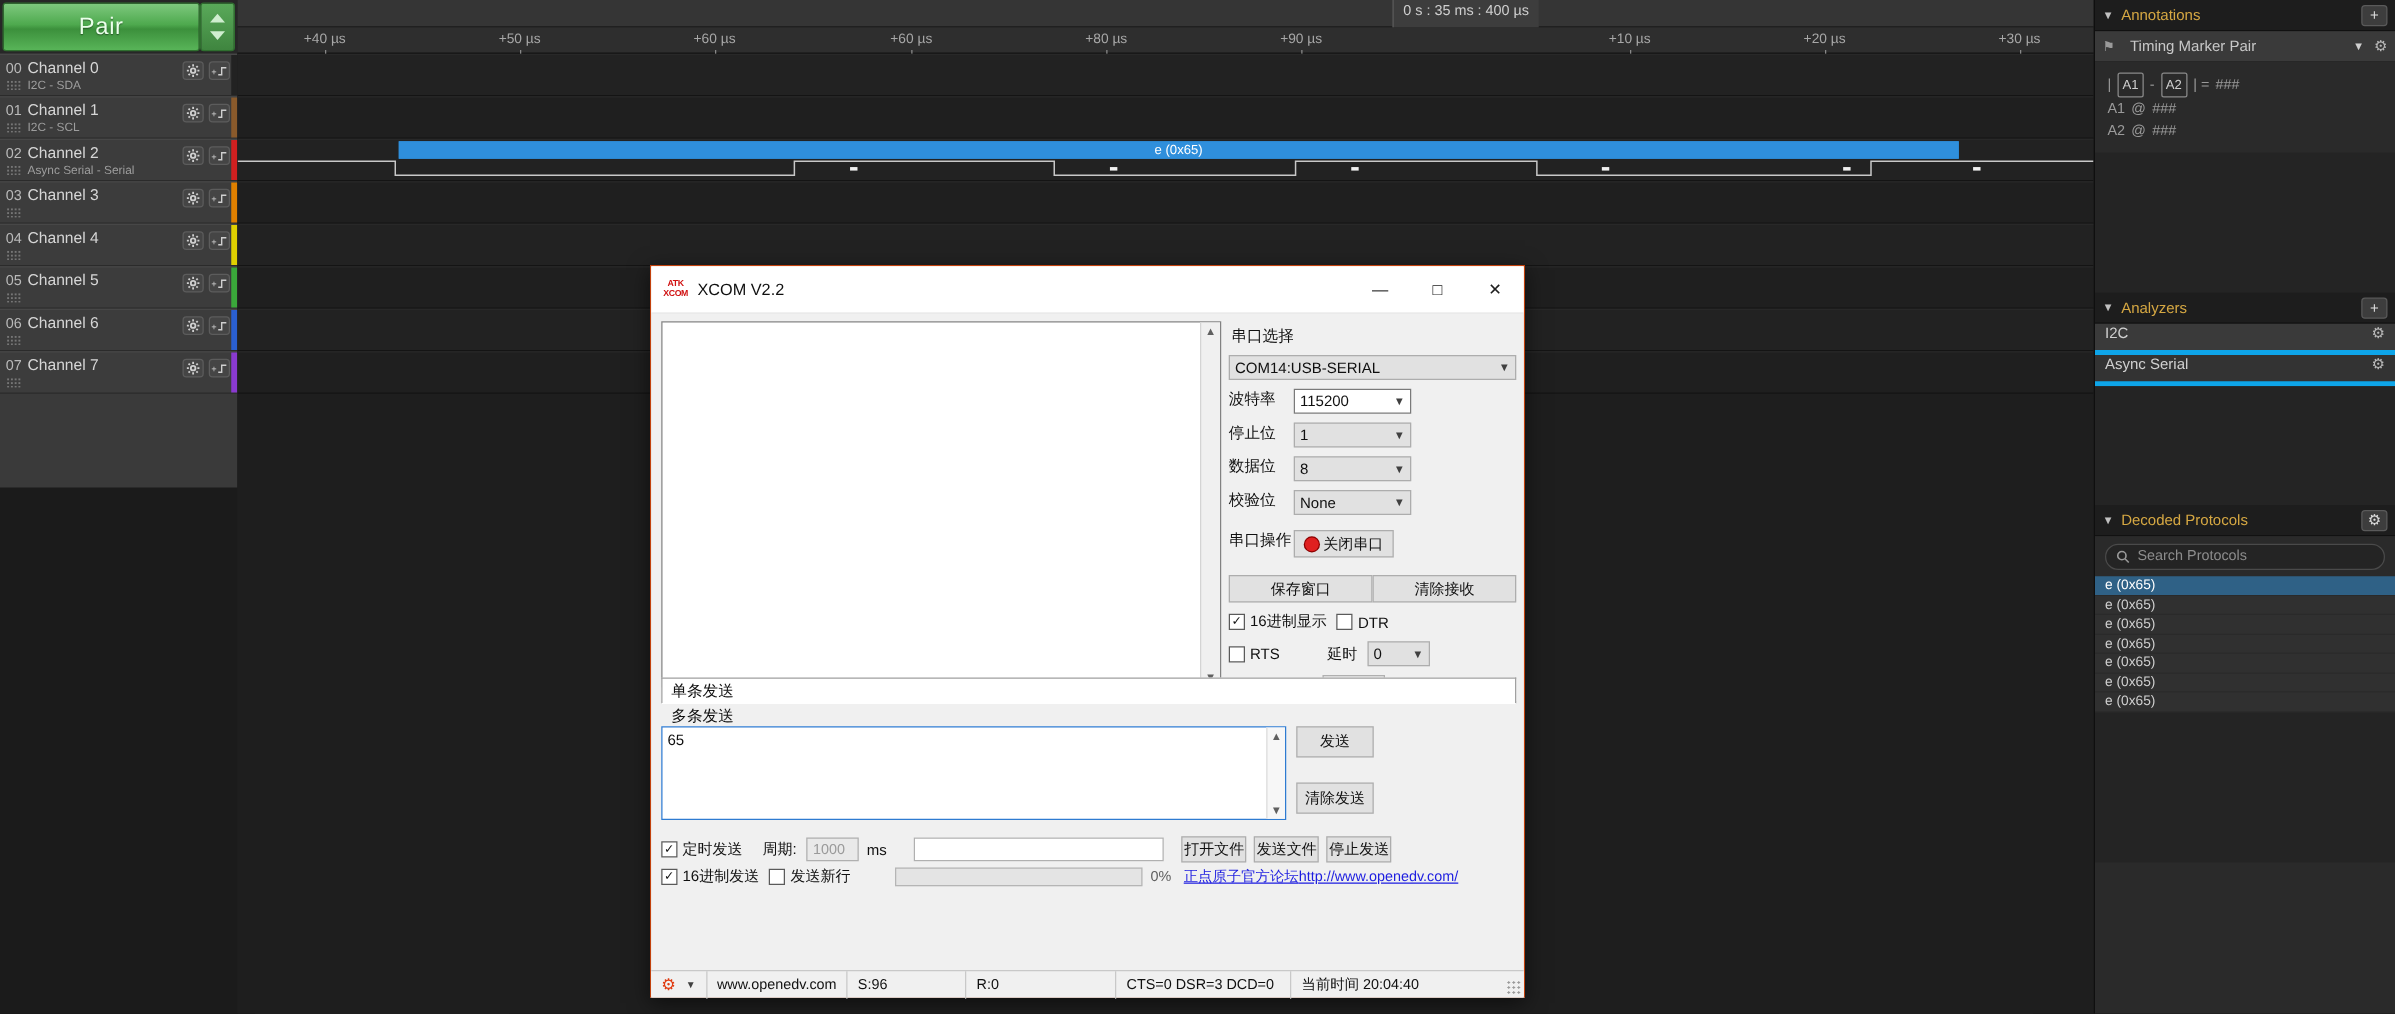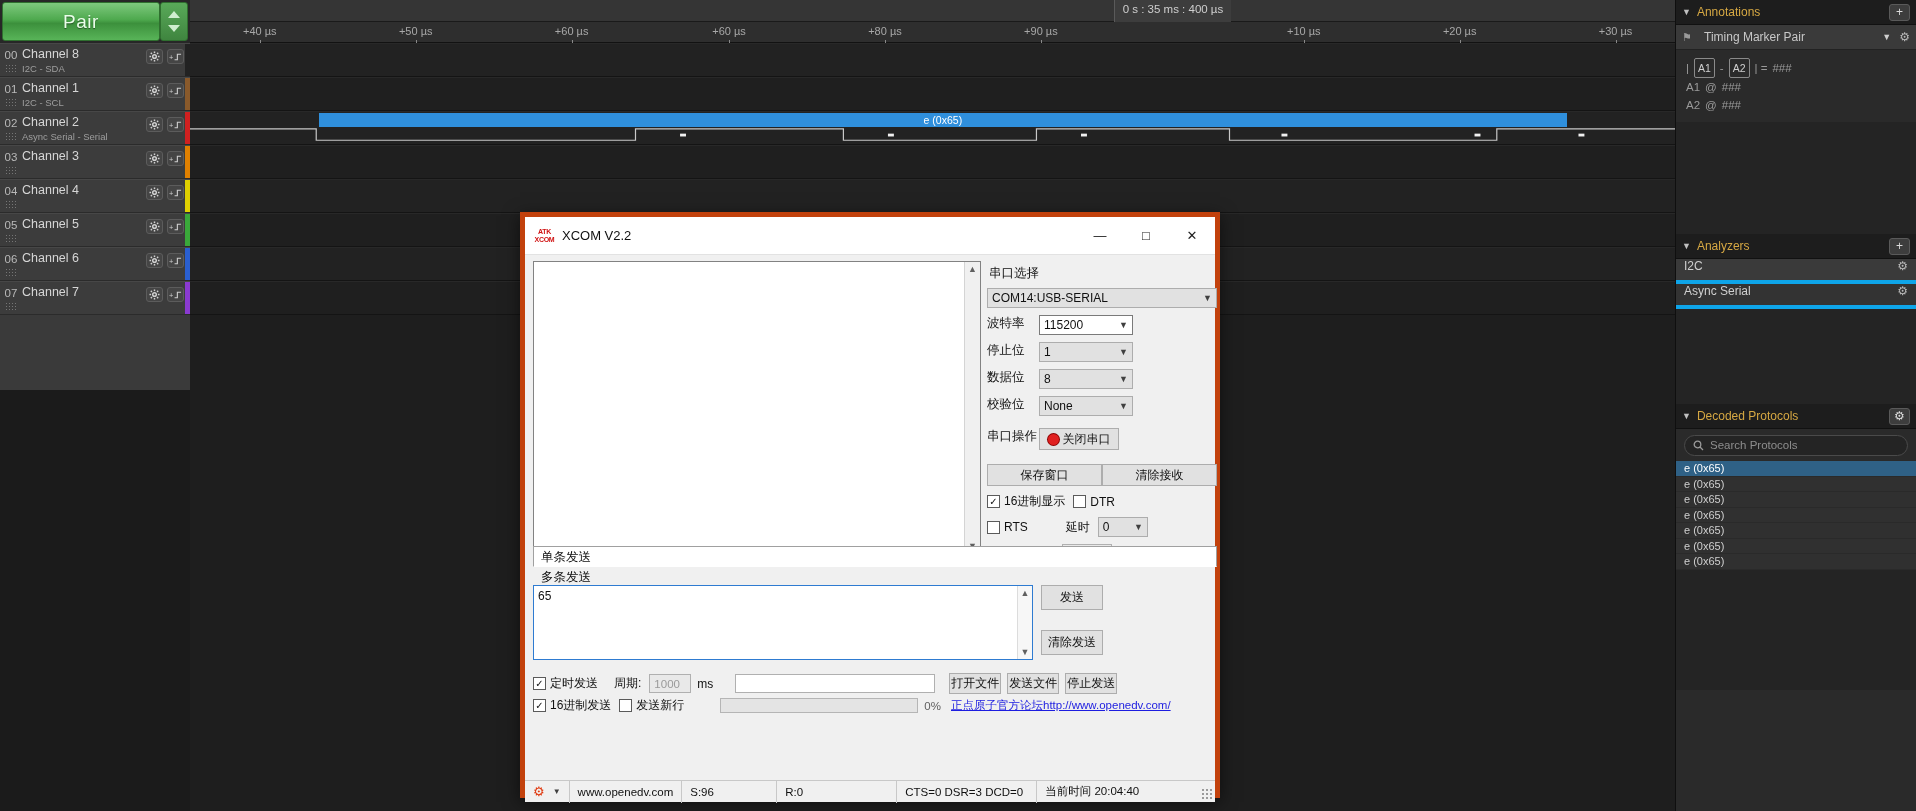--- a/index.html
+++ b/index.html
@@ -184,21 +184,21 @@
     border-bottom: 1px solid #2a2a2a;
     cursor: pointer;
   }
   .proto-item.sel { background: #2f6186; color: #ffffff; }
   .proto-fill { background: #242424; flex: 1; }
 
   
   .xcom {
     position: absolute; left: 520px; top: 212px; width: 700px; height: 586px;
     background: #f0f0f0;
-    border: 5px solid #c2410c;
+    border: 1px solid #c2410c;
     box-shadow: 0 4px 16px rgba(0,0,0,.55);
     font-family: "Liberation Sans", sans-serif;
   }
   .xc-title {
     height: 38px; background: #ffffff;
     display: flex; align-items: center;
     border-bottom: 1px solid #e2e2e2;
   }
   .xc-logo {
     width: 19px; height: 19px; margin: 0 8px 0 10px;
@@ -322,21 +322,21 @@
         <div class="start-arrows">
           <div class="tri-up"></div>
           <div class="tri-dn"></div>
         </div>
       </div>
       <div class="chan-list" id="chan-list">
           <div class="chan-row">
             <div class="chan-idx">00</div>
             <div class="grip"></div>
             <div class="chan-main">
-              <div class="chan-name">Channel 8</div>
+              <div class="chan-name">Channel 0</div>
               <div class="chan-sub">I2C - SDA</div>
             </div>
             <div class="chan-btns">
               <div class="sq-btn">
                 <svg width="11" height="11" viewBox="0 0 12 12">
                   <circle cx="6" cy="6" r="2" fill="none" stroke="#cfcfcf" stroke-width="1.6"></circle>
                   <g stroke="#cfcfcf" stroke-width="1.6">
                     <line x1="6" y1="0.5" x2="6" y2="2.3"></line>
                     <line x1="6" y1="9.7" x2="6" y2="11.5"></line>
                     <line x1="0.5" y1="6" x2="2.3" y2="6"></line>

